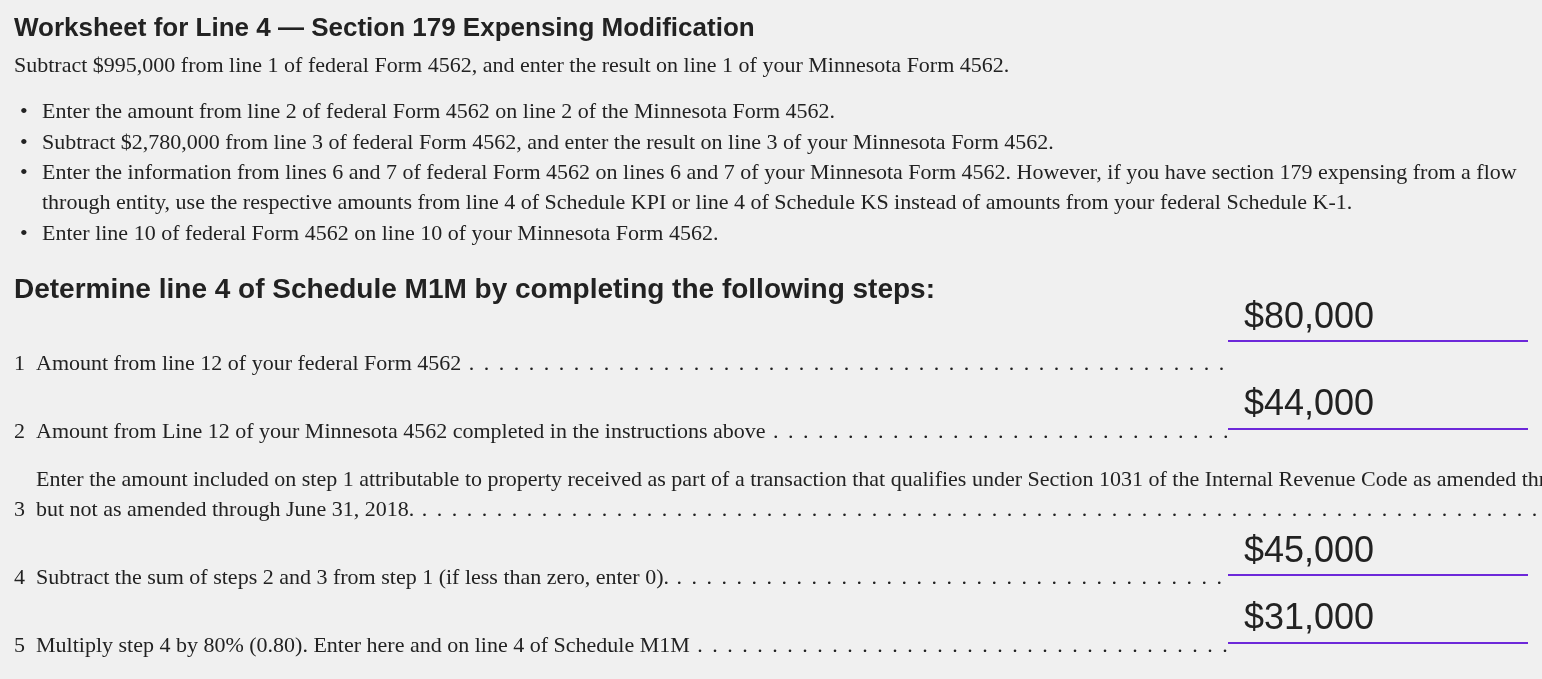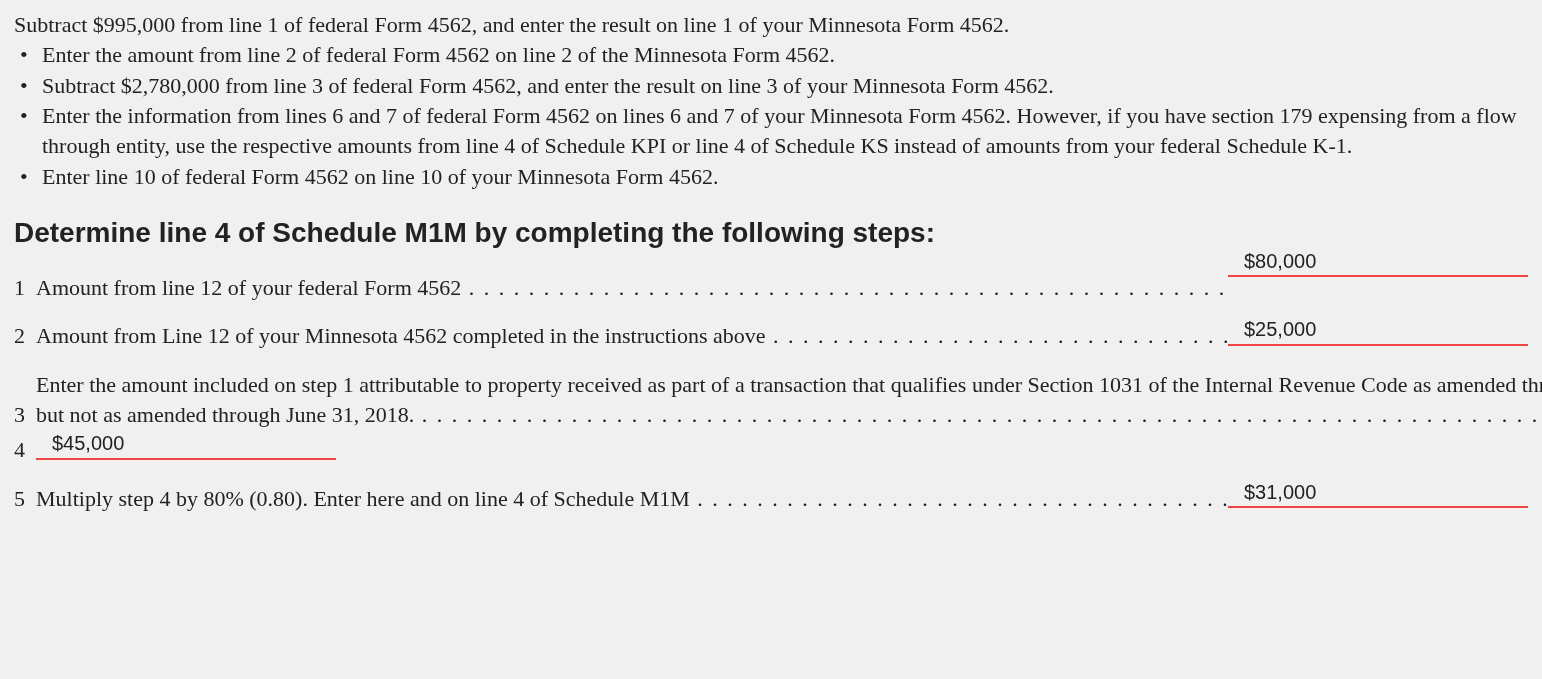--- a/index.html
+++ b/index.html
@@ -18,21 +18,21 @@
     font-size: 22px;
     line-height: 1.38;
   }
   .title {
     font-family: Arial, sans-serif;
     font-weight: 700;
     font-size: 26px;
     margin-bottom: 4px;
   }
   .intro {
-    margin-bottom: 0;
+    margin-bottom: 16px;
   }
   ul.bullets {
     list-style: none;
     margin: 0;
     padding: 0;
   }
   ul.bullets > li {
     position: relative;
     padding-left: 28px;
     margin: 0 0;
@@ -81,43 +81,44 @@
     overflow: hidden;
   }
   .step-label-multi {
     white-space: normal;
   }
   .step-value {
     flex: 0 0 300px;
     text-align: left;
     padding-left: 16px;
     font-family: Arial, sans-serif;
-    font-size: 20px;
-    border-bottom: 2px solid #ef4444;
-    margin-bottom: 6px;
+    font-size: 36px;
+    border-bottom: 2px solid #6d28d9;
+    margin-bottom: 16px;
     box-sizing: border-box;
   }
   .step-value.shift-up {
     position: relative;
     top: -20px;
   }
   .step3 .step-label {
     overflow: visible;
   }
   .step3-lastline {
     display: block;
     white-space: nowrap;
     overflow: hidden;
   }
 </style>
 </head>
 <body>
 
 <div class="page">
 
+  <div class="title">Worksheet for Line 4 — Section 179 Expensing Modification</div>
 
   <div class="intro">Subtract $995,000 from line 1 of federal Form 4562, and enter the result on line 1 of your Minnesota Form 4562.</div>
 
   <ul class="bullets">
     <li>Enter the amount from line 2 of federal Form 4562 on line 2 of the Minnesota Form 4562.</li>
     <li>Subtract $2,780,000 from line 3 of federal Form 4562, and enter the result on line 3 of your Minnesota Form 4562.</li>
     <li>Enter the information from lines 6 and 7 of federal Form 4562 on lines 6 and 7 of your Minnesota Form 4562. However, if you have section 179 expensing from a flow through entity, use the respective amounts from line 4 of Schedule KPI or line 4 of Schedule KS instead of amounts from your federal Schedule K-1.</li>
     <li>Enter line 10 of federal Form 4562 on line 10 of your Minnesota Form 4562.</li>
   </ul>
 
@@ -131,34 +132,37 @@
         <span class="step-label-inner dots"><span>Amount from line 12 of your federal Form 4562</span></span>
       </div>
       <div class="step-value shift-up">$80,000</div>
     </div>
 
     <div class="step">
       <div class="step-num">2</div>
       <div class="step-label">
         <span class="step-label-inner dots"><span>Amount from Line 12 of your Minnesota 4562 completed in the instructions above</span></span>
       </div>
-      <div class="step-value">$25,000</div>
+      <div class="step-value">$44,000</div>
     </div>
 
     <div class="step step3">
       <div class="step-num">3</div>
       <div class="step-label">
         <span class="step-label-multi">Enter the amount included on step 1 attributable to property received as part of a transaction that qualifies under Section 1031 of the Internal Revenue Code as amended through December 16, 2016,</span>
         <span class="step3-lastline dots"><span>but not as amended through June 31, 2018.</span></span>
       </div>
 
     </div>
 
     <div class="step">
       <div class="step-num">4</div>
+      <div class="step-label">
+        <span class="step-label-inner dots"><span>Subtract the sum of steps 2 and 3 from step 1 (if less than zero, enter 0).</span></span>
+      </div>
       <div class="step-value">$45,000</div>
     </div>
 
     <div class="step">
       <div class="step-num">5</div>
       <div class="step-label">
         <span class="step-label-inner dots"><span>Multiply step 4 by 80% (0.80). Enter here and on line 4 of Schedule M1M</span></span>
       </div>
       <div class="step-value">$31,000</div>
     </div>

